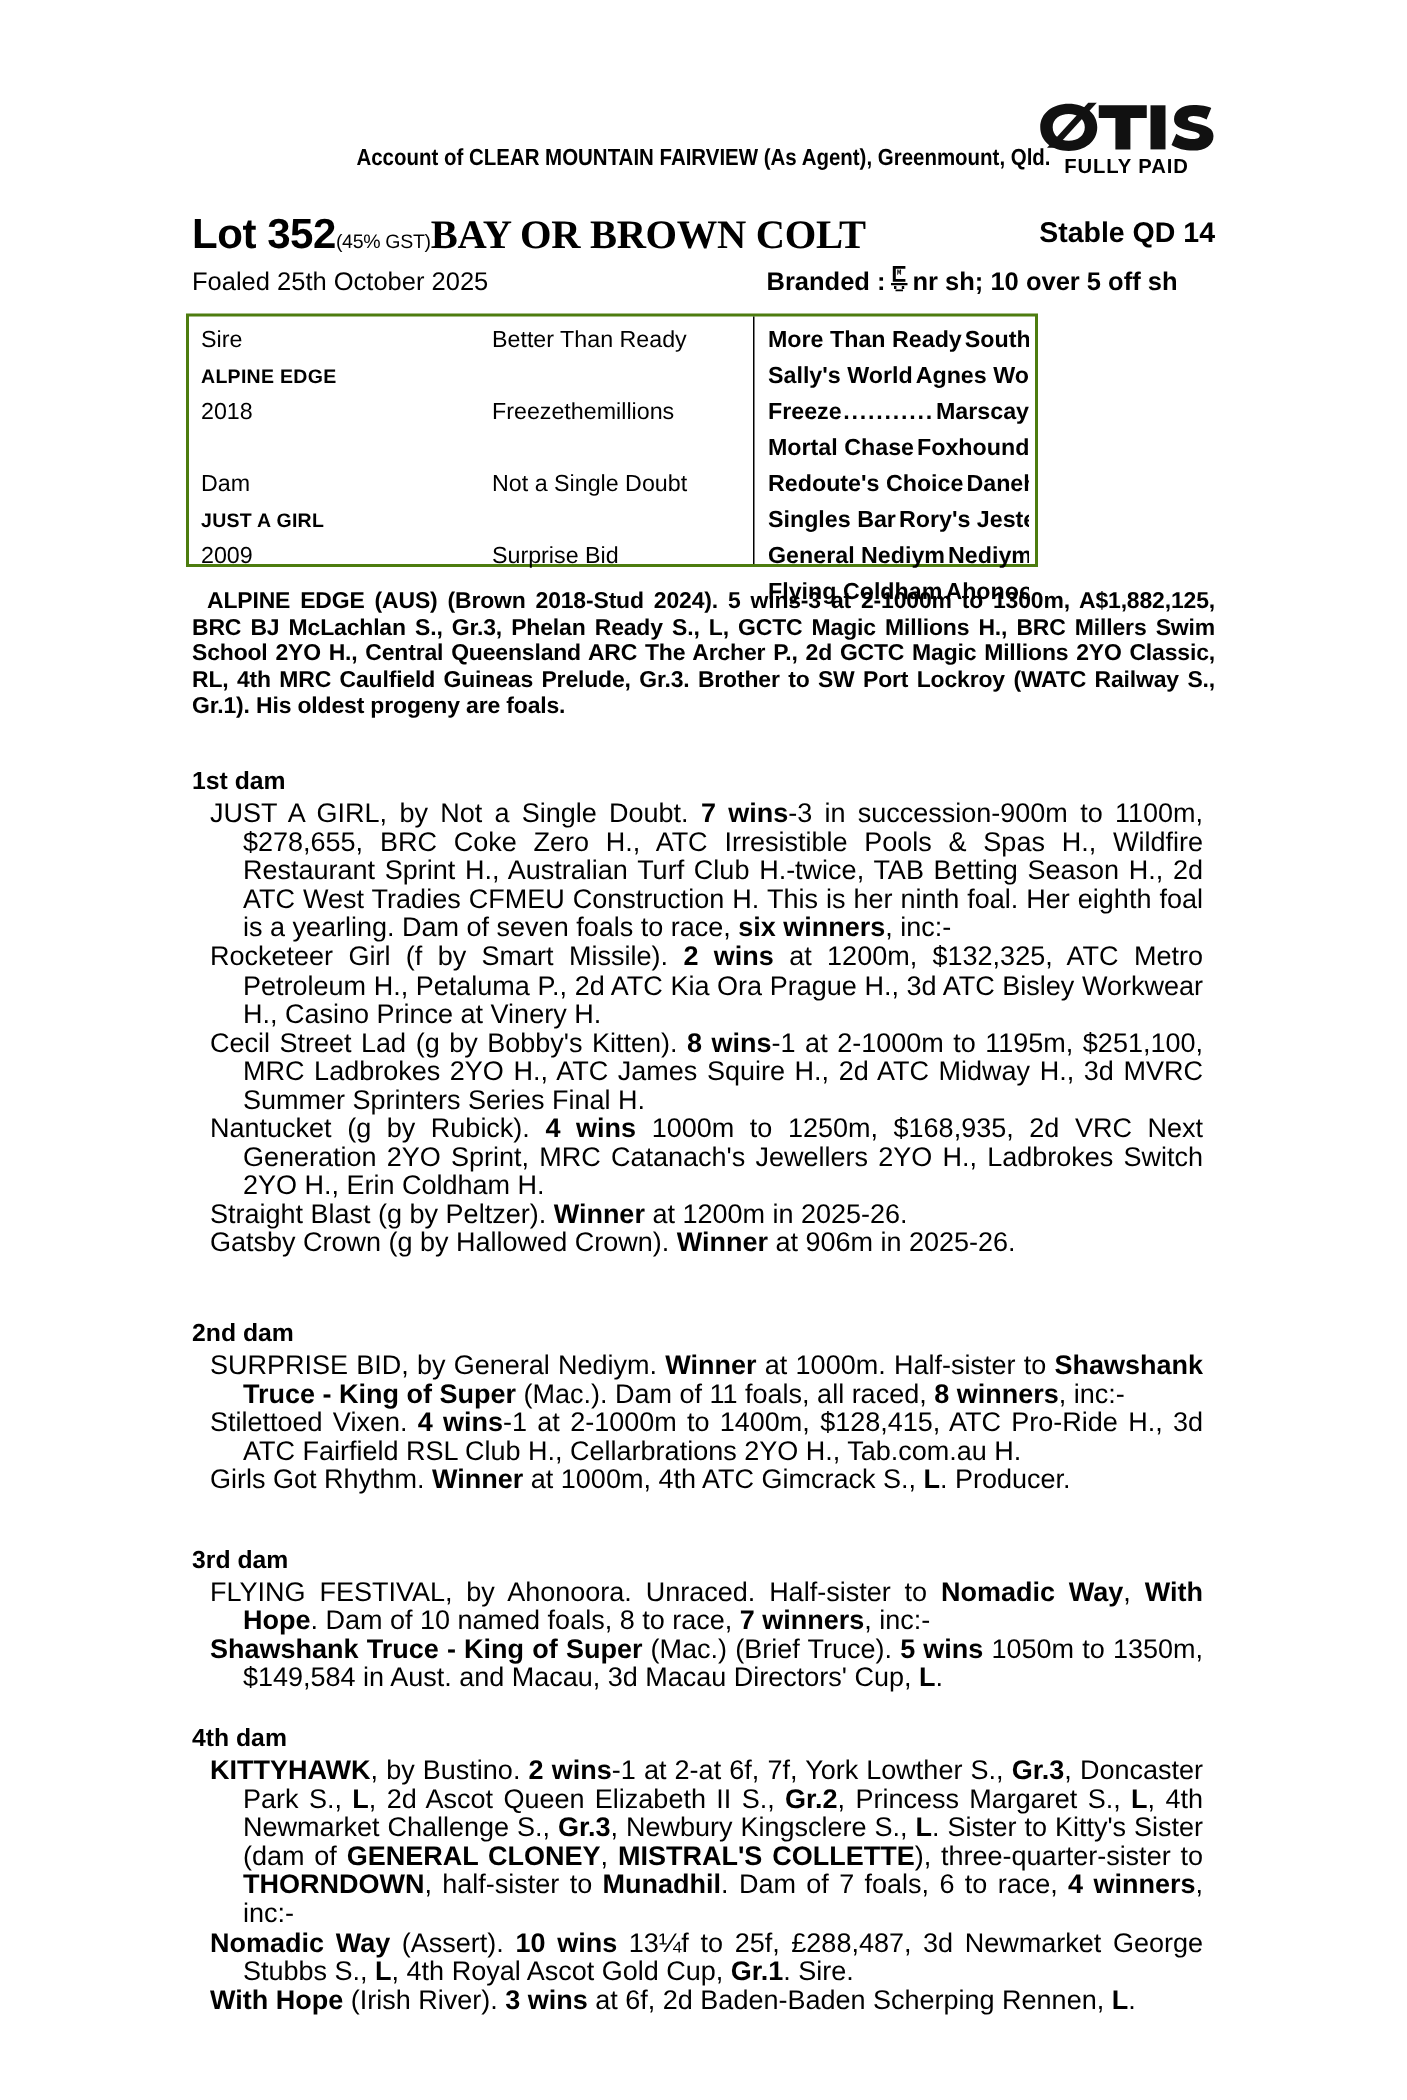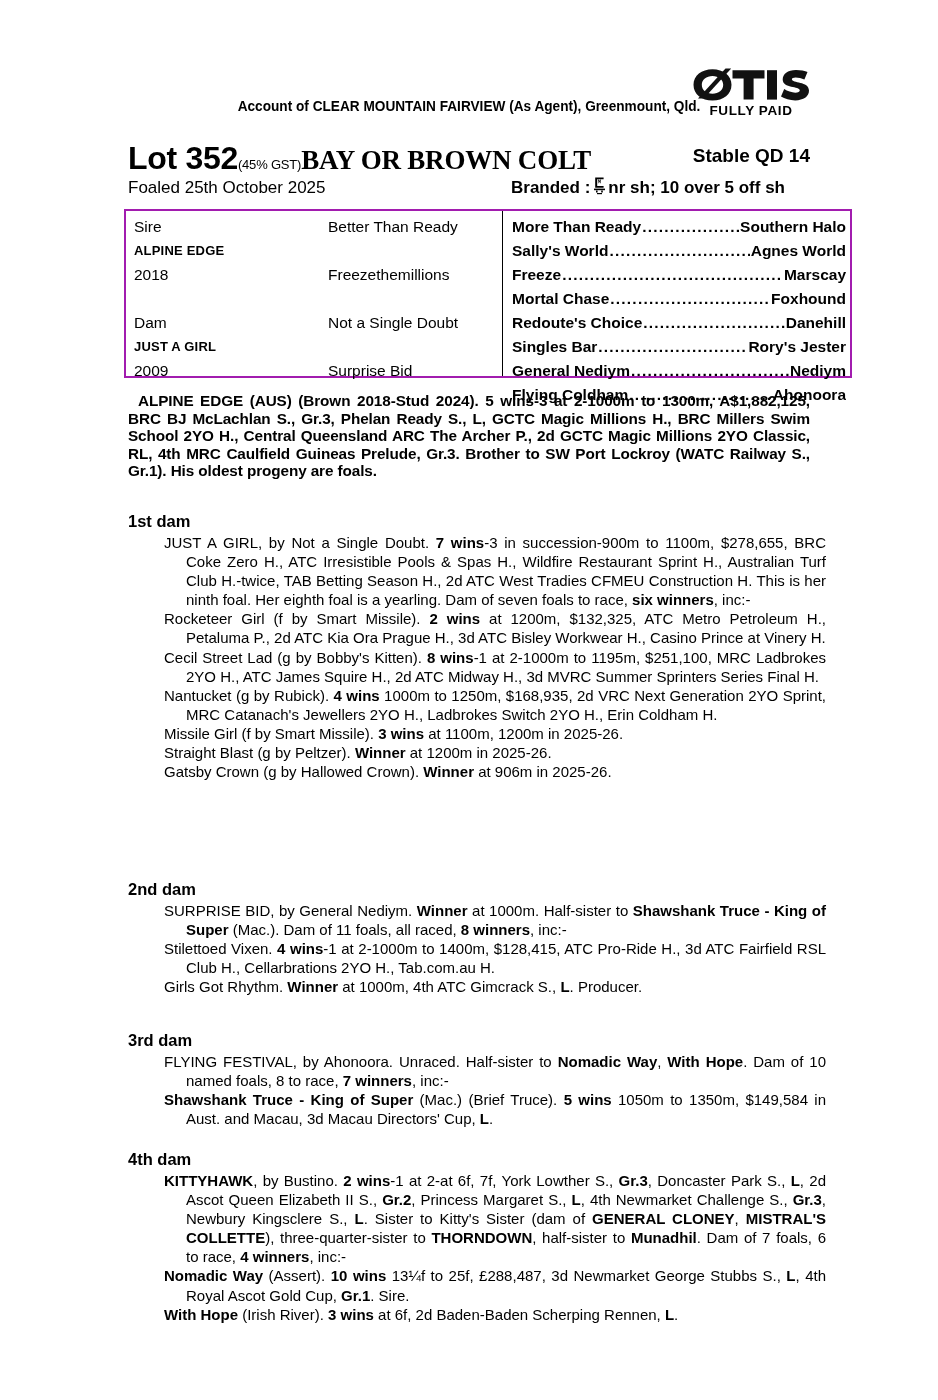--- a/index.html
+++ b/index.html
@@ -59,21 +59,21 @@
 
   .title-row {
     position: absolute;
     left: 128px;
     right: 128px;
     top: 140px;
     height: 32px;
     white-space: nowrap;
   }
   .lot-no {
-    font-size: 32px;
+    font-size: 28px;
     font-weight: bold;
     letter-spacing: -0.3px;
     vertical-align: baseline;
   }
   .gst {
     font-size: 13px;
     font-weight: normal;
     vertical-align: baseline;
     letter-spacing: -0.2px;
   }
@@ -116,23 +116,23 @@
     margin: 0 1px 0 2px;
     position: relative;
     top: -2px;
   }
 
   
   .ped-table {
     position: absolute;
     left: 124px;
     top: 209px;
-    width: 728px;
+    width: 568px;
     height: 169px;
-    border: 2px solid #a21caf;
+    border: 2px solid #4d7c0f;
     box-sizing: border-box;
   }
   .ped-grid {
     position: relative;
     width: 100%;
     height: 100%;
     font-size: 15.5px;
     line-height: 24px;
   }
   .ped-col-a { position: absolute; left: 8px;   top: 4px; width: 190px; }
@@ -180,23 +180,23 @@
 
   
   .dam-head {
     position: absolute;
     left: 128px;
     font-size: 16.5px;
     font-weight: bold;
   }
   .dam-body {
     position: absolute;
-    left: 140px;
+    left: 116px;
     width: 686px;
-    font-size: 15px;
+    font-size: 18px;
     line-height: 19.1px;
   }
   .entry {
     text-align: justify;
     text-align-last: left;
     margin: 0;
   }
   .entry.hang2 { padding-left: 46px; text-indent: -22px; }
   b, strong { font-weight: bold; }
 </style>
@@ -311,21 +311,20 @@
   </div>
 
   <div class="sire-para">ALPINE EDGE (AUS) (Brown 2018-Stud 2024). 5 wins-3 at 2-1000m to 1300m, A$1,882,125, BRC BJ McLachlan S., Gr.3, Phelan Ready S., L, GCTC Magic Millions H., BRC Millers Swim School 2YO H., Central Queensland ARC The Archer P., 2d GCTC Magic Millions 2YO Classic, RL, 4th MRC Caulfield Guineas Prelude, Gr.3. Brother to SW Port Lockroy (WATC Railway S., Gr.1). His oldest progeny are foals.</div>
 
   <div class="dam-head" style="top:512px;">1st dam</div>
   <div class="dam-body" style="top:533px;" id="dam-body-0">
       <p class="entry hang2">JUST A GIRL, by Not a Single Doubt. <b>7 wins</b>-3 in succession-900m to 1100m, $278,655, BRC Coke Zero H., ATC Irresistible Pools &amp; Spas H., Wildfire Restaurant Sprint H., Australian Turf Club H.-twice, TAB Betting Season H., 2d ATC West Tradies CFMEU Construction H. This is her ninth foal. Her eighth foal is a yearling. Dam of seven foals to race, <b>six winners</b>, inc:-</p>
       <p class="entry hang2">Rocketeer Girl (f by Smart Missile). <b>2 wins</b> at 1200m, $132,325, ATC Metro Petroleum H., Petaluma P., 2d ATC Kia Ora Prague H., 3d ATC Bisley Workwear H., Casino Prince at Vinery H.</p>
       <p class="entry hang2">Cecil Street Lad (g by Bobby's Kitten). <b>8 wins</b>-1 at 2-1000m to 1195m, $251,100, MRC Ladbrokes 2YO H., ATC James Squire H., 2d ATC Midway H., 3d MVRC Summer Sprinters Series Final H.</p>
       <p class="entry hang2">Nantucket (g by Rubick). <b>4 wins</b> 1000m to 1250m, $168,935, 2d VRC Next Generation 2YO Sprint, MRC Catanach's Jewellers 2YO H., Ladbrokes Switch 2YO H., Erin Coldham H.</p>
-      <p class="entry hang2">Missile Girl (f by Smart Missile). <b>3 wins</b> at 1100m, 1200m in 2025-26.</p>
       <p class="entry hang2">Straight Blast (g by Peltzer). <b>Winner</b> at 1200m in 2025-26.</p>
       <p class="entry hang2">Gatsby Crown (g by Hallowed Crown). <b>Winner</b> at 906m in 2025-26.</p>
     </div>
 
   <div class="dam-head" style="top:880px;">2nd dam</div>
   <div class="dam-body" style="top:901px;" id="dam-body-1">
       <p class="entry hang2">SURPRISE BID, by General Nediym. <b>Winner</b> at 1000m. Half-sister to <b>Shawshank Truce - King of Super</b> (Mac.). Dam of 11 foals, all raced, <b>8 winners</b>, inc:-</p>
       <p class="entry hang2">Stilettoed Vixen. <b>4 wins</b>-1 at 2-1000m to 1400m, $128,415, ATC Pro-Ride H., 3d ATC Fairfield RSL Club H., Cellarbrations 2YO H., Tab.com.au H.</p>
       <p class="entry hang2">Girls Got Rhythm. <b>Winner</b> at 1000m, 4th ATC Gimcrack S., <b>L</b>. Producer.</p>
     </div>

